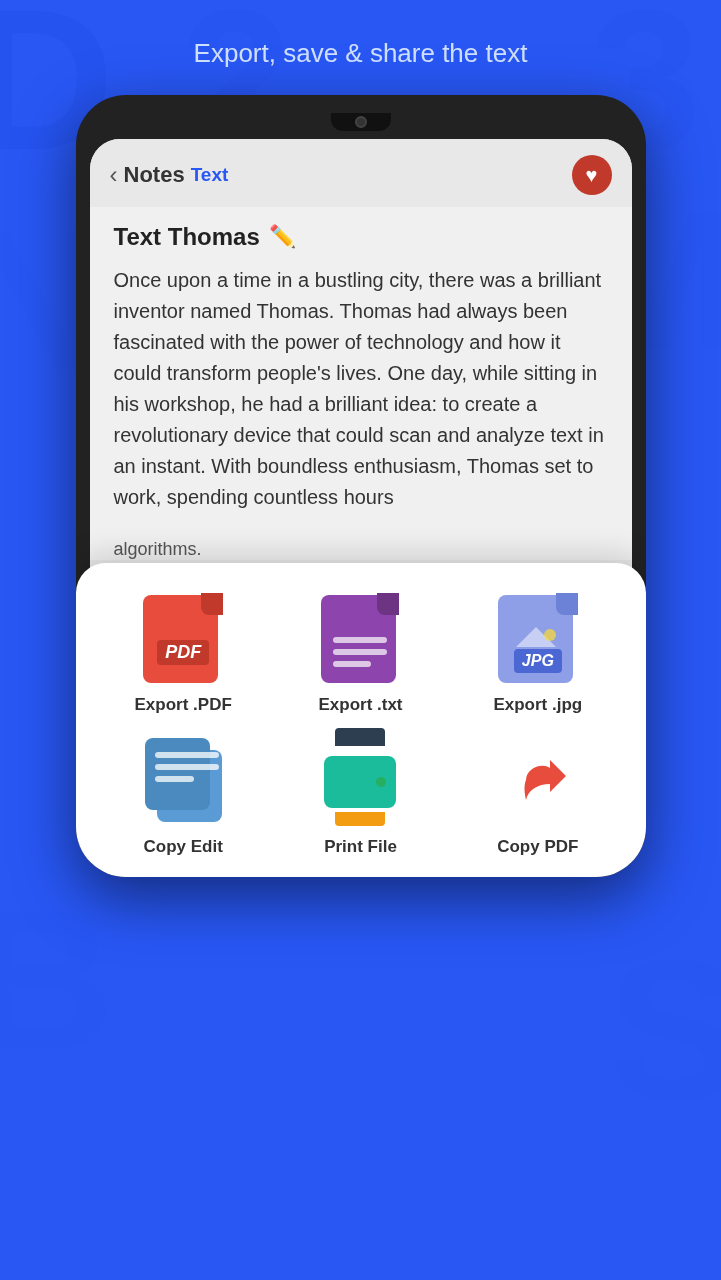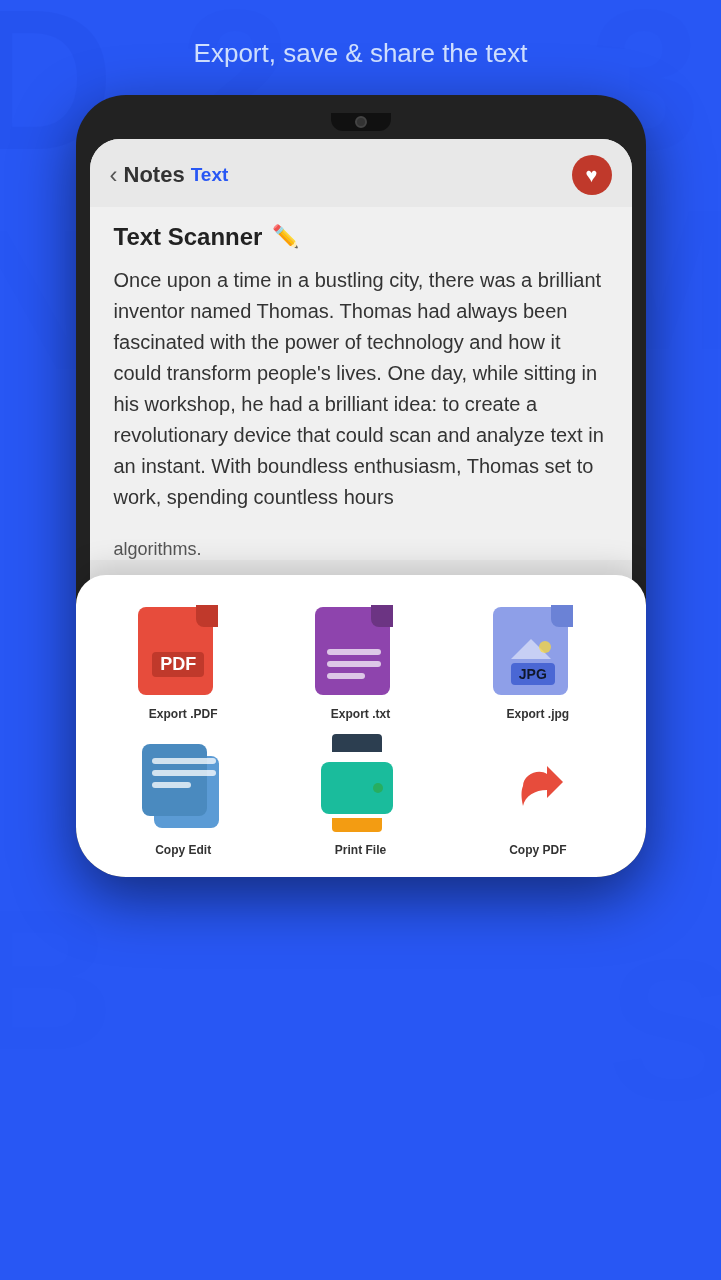--- a/index.html
+++ b/index.html
@@ -189,23 +189,25 @@
       flex-direction: column;
       align-items: center;
       gap: 12px;
       cursor: pointer;
     }
     .action-icon {
       width: 90px;
       height: 90px;
       display: flex;
       align-items: center;
+      justify-content: center;
+      font-style: italic;
     }
     .action-label {
-      font-size: 12px;
+      font-size: 17px;
       font-weight: 600;
       color: #333;
       text-align: center;
     }
 
     
     .pdf-icon {
       width: 80px;
       height: 90px;
       position: relative;
@@ -301,22 +303,22 @@
       top: 0;
       right: 0;
       border-radius: 0 0 0 8px;
     }
     .jpg-badge {
       position: absolute;
       bottom: 10px;
       left: 50%;
       transform: translateX(-50%);
       background: #4a67d4;
-      color: #0f172a;
-      font-size: 14px;
+      color: #ffffff;
+      font-size: 16px;
       font-weight: 900;
       padding: 3px 8px;
       border-radius: 4px;
       white-space: nowrap;
     }
 
     
     .copy-icon-wrap {
       width: 84px;
       height: 84px;
@@ -452,21 +454,21 @@
             <span class="header-edit">Notes</span>
             <span class="header-text-blue">Text</span>
           </div>
           <div class="heart-btn">
             <span>♥</span>
           </div>
         </div>
 
         <div class="app-content">
           <div class="doc-title">
-            <span>Text Scanner</span>
+            <span>Text Thomas</span>
             <span class="pencil-icon">✏️</span>
           </div>
           <div class="doc-body">Once upon a time in a bustling city, there was a brilliant inventor named Thomas. Thomas had always been fascinated with the power of technology and how it could transform people's lives. One day, while sitting in his workshop, he had a brilliant idea: to create a revolutionary device that could scan and analyze text in an instant. With boundless enthusiasm, Thomas set to work, spending countless hours</div>
         </div>
 
         <div class="bottom-sheet">
           <div class="actions-grid">
 
             <div class="action-item">
               <div class="action-icon">

